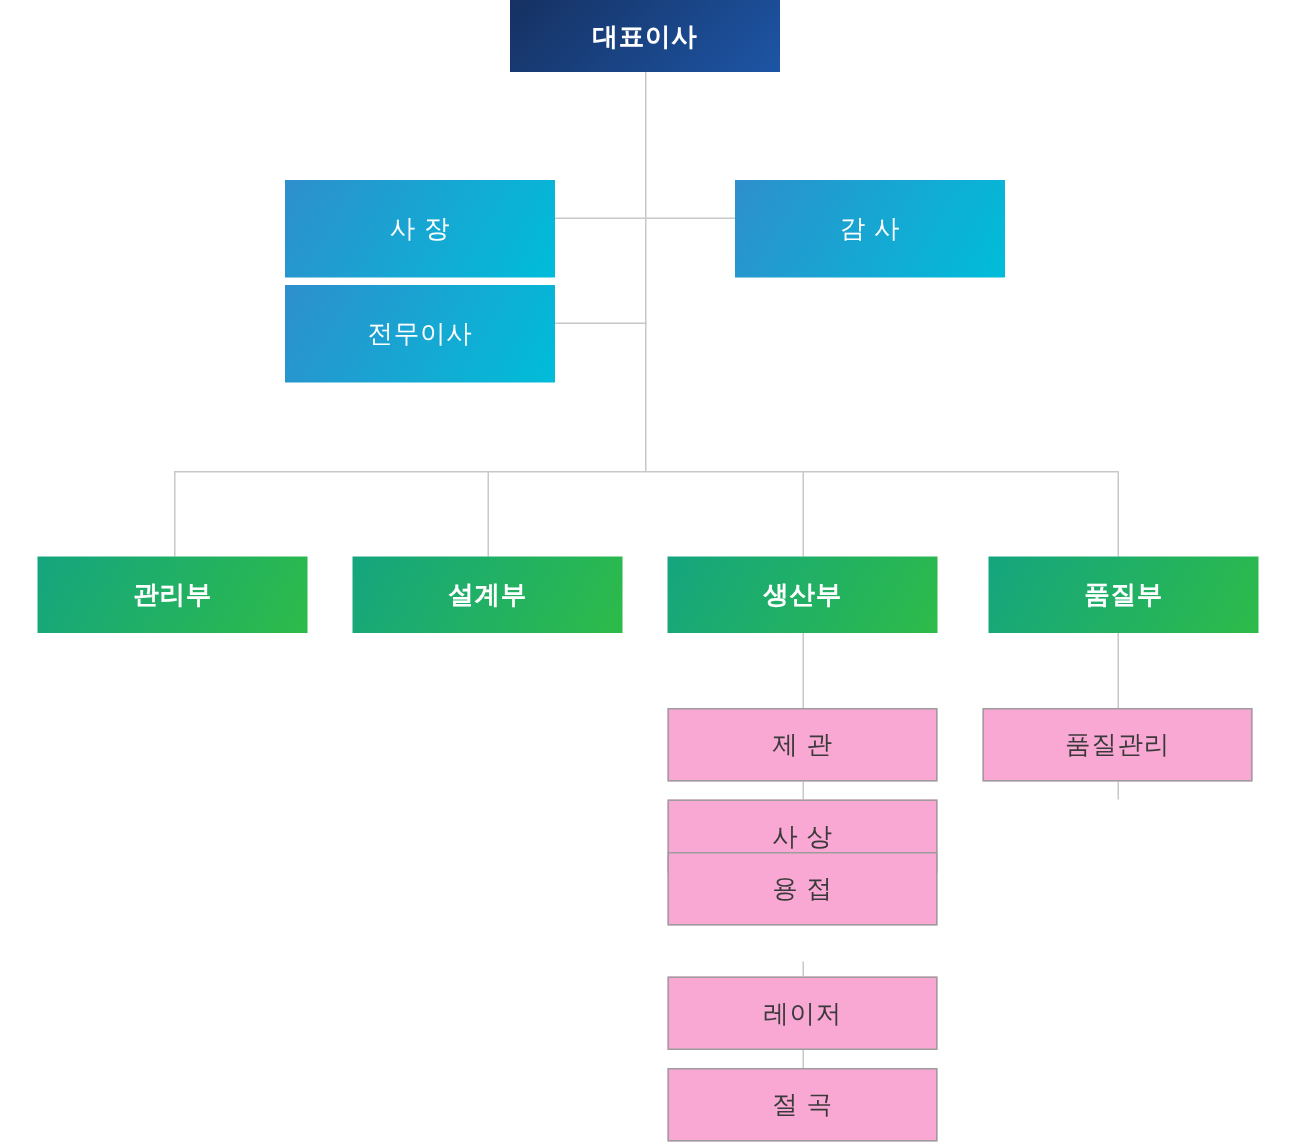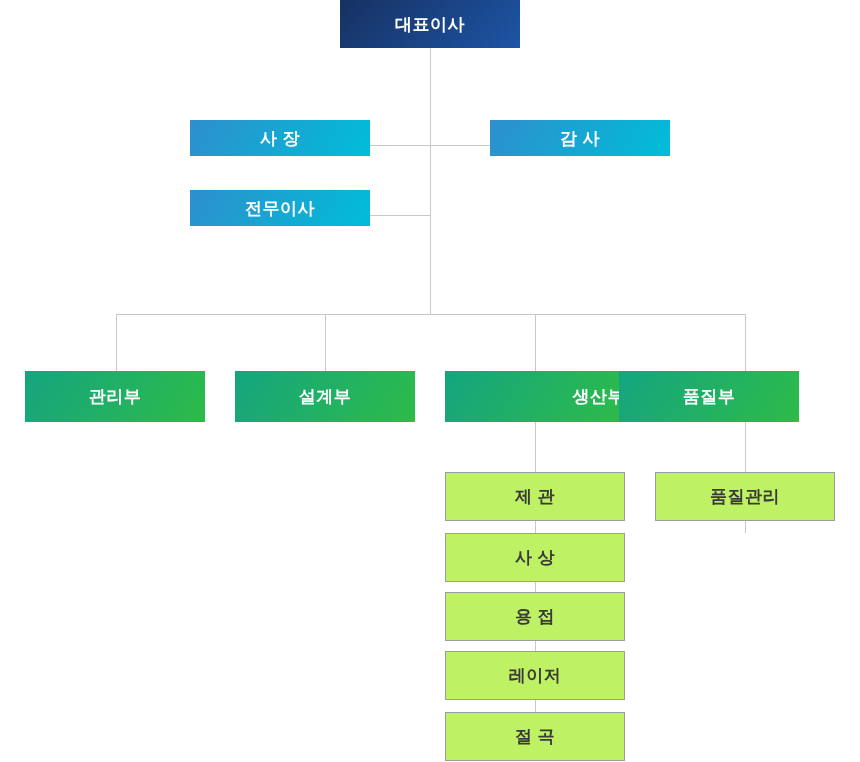--- a/index.html
+++ b/index.html
@@ -26,49 +26,49 @@
     white-space: nowrap;
   }
 
   .node-ceo {
     left: 340px; top: 0; height: 48px;
     background: linear-gradient(135deg, #163162 0%, #1d55a5 100%);
     color: #ffffff; font-weight: 700;
   }
 
   .node-exec {
-    height: 36px;
+    height: 65px;
     background: linear-gradient(120deg, #2e8fcc 0%, #00bdd9 100%);
-    color: #ffffff; font-weight: 700;
+    color: #ffffff; font-weight: 400;
   }
   .node-president { left: 190px; top: 120px; }
   .node-exec-director { left: 190px; top: 190px; }
   .node-auditor { left: 490px; top: 120px; }
 
   .node-dept {
     top: 371px; height: 51px;
     background: linear-gradient(120deg, #15a57f 0%, #2dbb49 100%);
     color: #ffffff; font-weight: 700;
   }
   .dept-0 { left: 25px; }
   .dept-1 { left: 235px; justify-content: center; }
-  .dept-2 { left: 445px; justify-content: flex-end; }
-  .dept-3 { left: 619px; }
+  .dept-2 { left: 445px; }
+  .dept-3 { left: 659px; }
 
   .node-team {
     height: 49px;
-    background: #bef264;
+    background: #f9a8d4;
     border: 1px solid #9d9d9d;
-    color: #3a3a3a; font-weight: 700;
+    color: #3a3a3a; font-weight: 400;
   }
   .col-production { left: 445px; }
   .col-quality { left: 655px; }
   .row-t0 { top: 472px; }
   .row-t1 { top: 533px; }
-  .row-t2 { top: 592px; }
+  .row-t2 { top: 568px; }
   .row-t3 { top: 651px; }
   .row-t4 { top: 712px; }
 
   .line {
     position: absolute;
     background: #c8c8c8;
   }
 </style>
 </head>
 <body>

